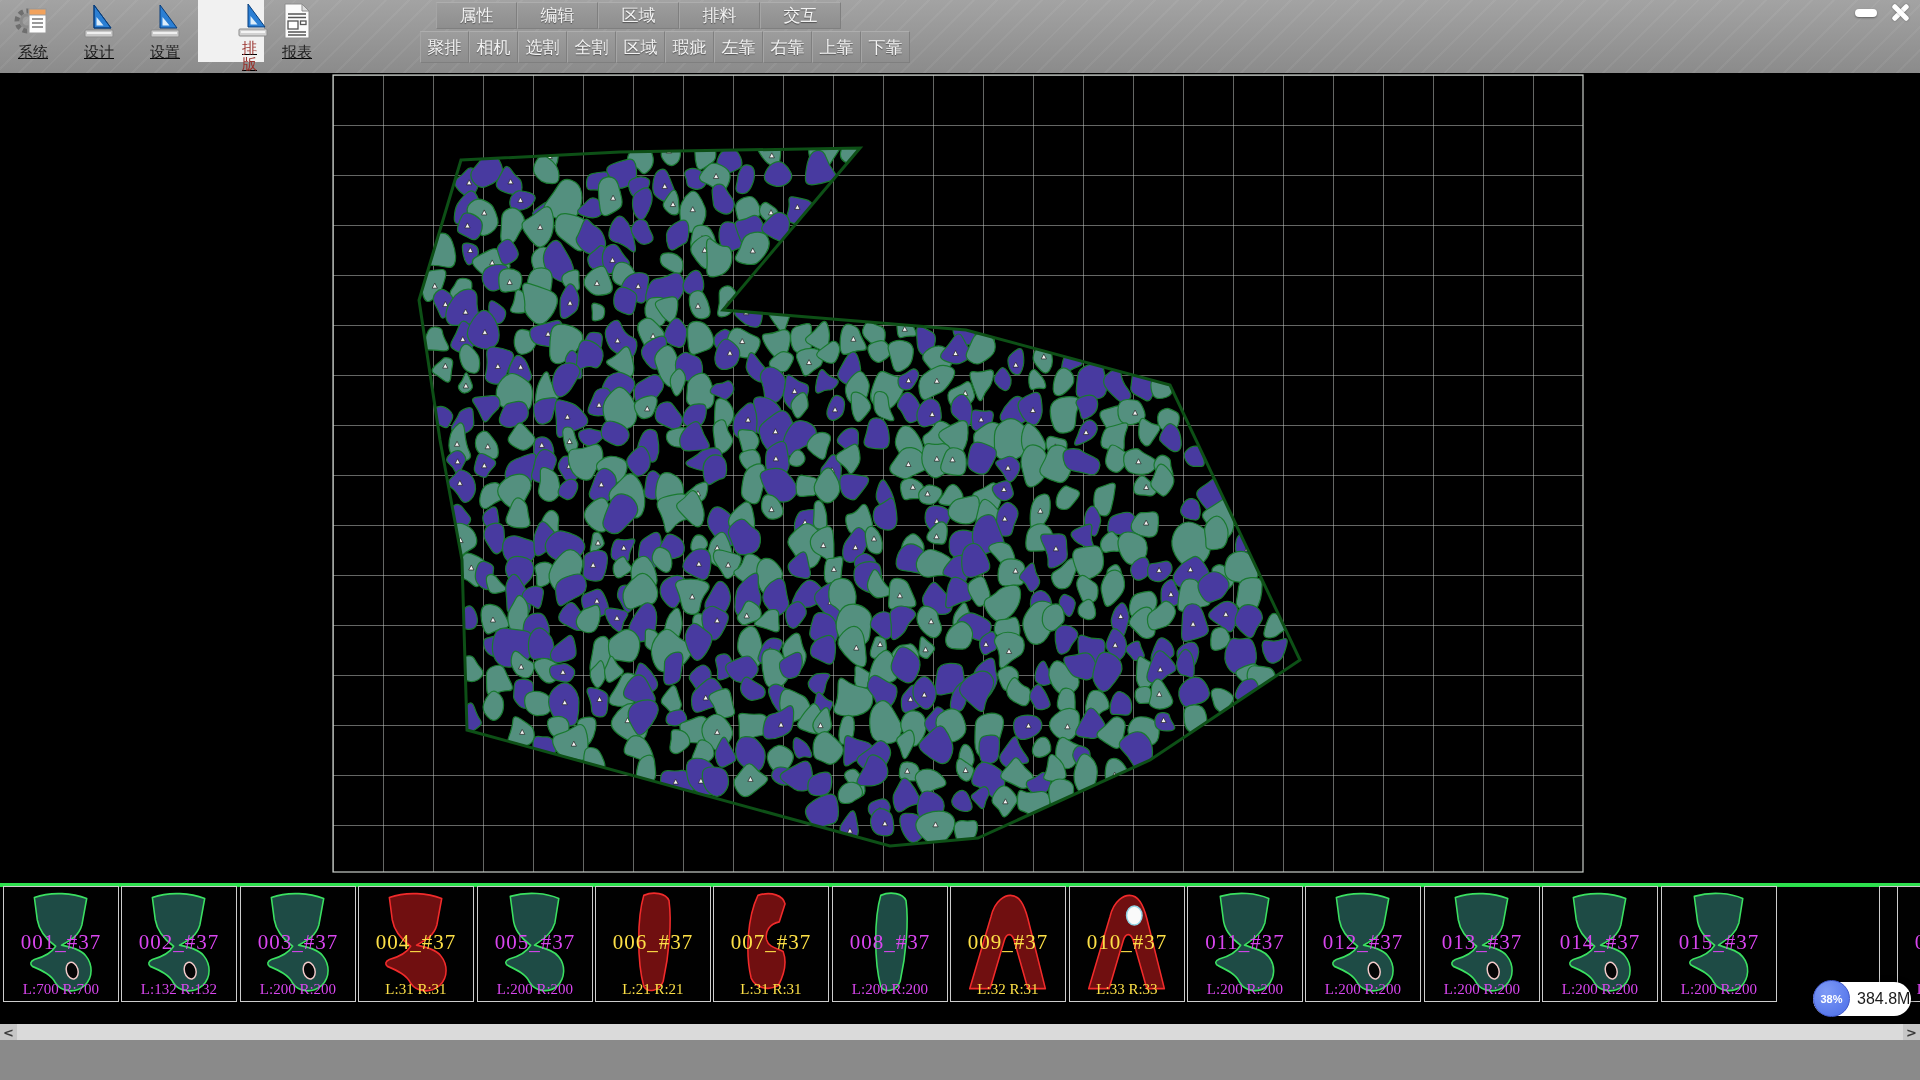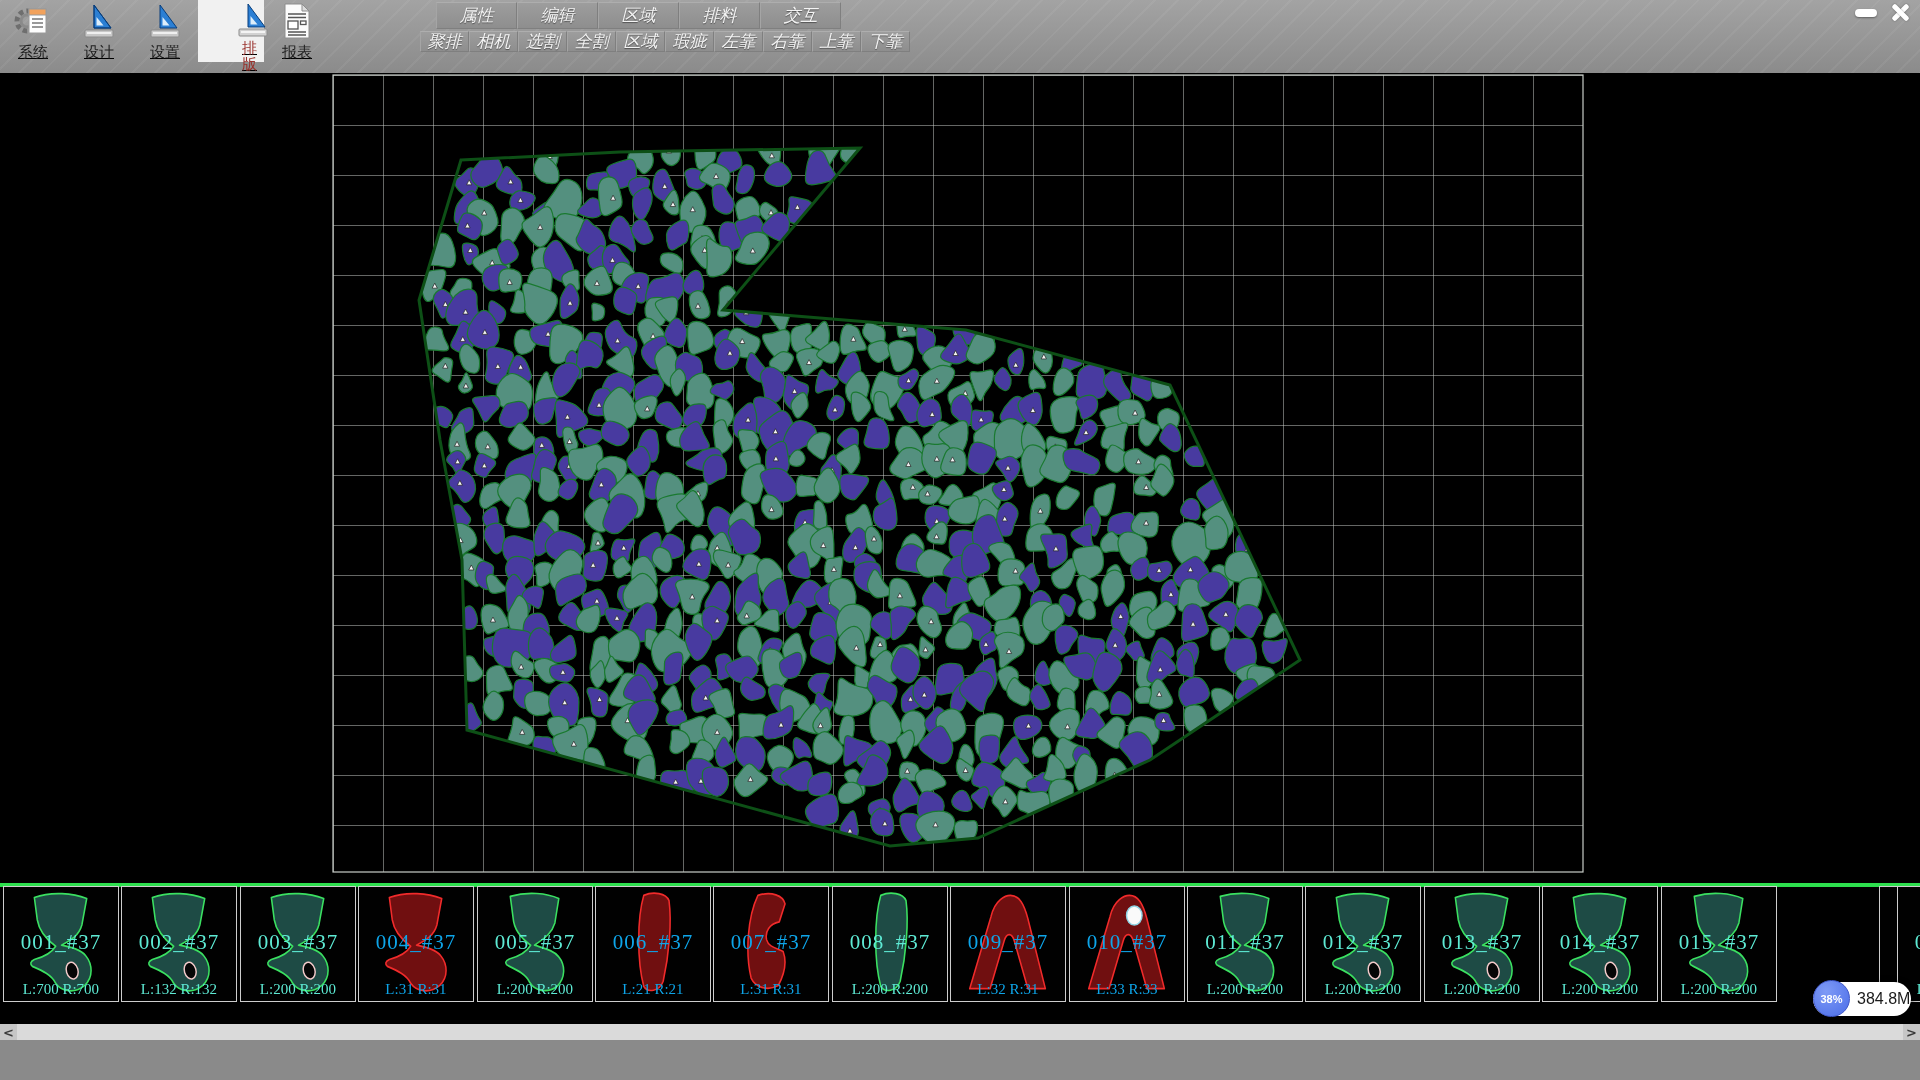--- a/index.html
+++ b/index.html
@@ -10,51 +10,51 @@
     background:linear-gradient(#a3a3a3,#8b8b8b);}
   #header::after{content:"";position:absolute;inset:0;
     background:repeating-linear-gradient(135deg,rgba(255,255,255,.05) 0 2px,transparent 2px 16px);}
   .tabs{position:absolute;left:0;top:0;height:62px;display:flex;z-index:3;}
   .tab{width:66px;height:62px;display:flex;flex-direction:column;align-items:center;
     justify-content:space-between;padding-bottom:2px;box-sizing:border-box;cursor:default;text-decoration:underline;}
   .tab.selected{background:#f1f1f1;padding-left:44px;}
   .tab .ticon{height:42px;display:flex;align-items:center;}
   .tab .tlabel{font-size:15px;color:#1d1d1d;line-height:16px;}
   .tab.selected .tlabel{color:#99312c;}
-  .menurow{position:absolute;display:flex;z-index:3;font-style:italic;}
+  .menurow{position:absolute;display:flex;z-index:3;}
   #menu-top{left:436px;top:2px;}
   #menu-tools{left:420px;top:31px;}
   .menu-btn{height:27px;display:flex;align-items:center;justify-content:center;
     background:linear-gradient(#9d9d9d,#8e8e8e);
     border:1px solid #7f7f7f;border-top-color:#aeaeae;border-left-color:#a5a5a5;
     box-sizing:border-box;color:#f4f4f4;font-size:17px;
     text-shadow:0 1px 1px rgba(0,0,0,.45);cursor:default;}
   #menu-top .menu-btn{width:81px;}
-  #menu-tools .menu-btn{width:49px;height:21px;}
+  #menu-tools .menu-btn{width:49px;height:32px;}
   .win-controls{position:absolute;right:6px;top:3px;display:flex;gap:6px;z-index:4;}
   .win-btn{width:28px;height:19px;display:flex;align-items:center;justify-content:center;cursor:default;}
   .min-glyph{width:22px;height:8px;background:#fff;border-radius:4px;box-shadow:0 1px 2px rgba(0,0,0,.4);}
   .close-glyph{position:relative;width:20px;height:19px;}
   .close-glyph::before,.close-glyph::after{content:"";position:absolute;left:8px;top:-1px;
     width:5px;height:21px;background:#fff;border-radius:2px;box-shadow:0 0 2px rgba(0,0,0,.4);}
   .close-glyph::before{transform:rotate(45deg);}
   .close-glyph::after{transform:rotate(-45deg);}
   
   #workspace{position:absolute;left:0;top:73px;width:1920px;height:951px;background:#000;}
   #nest-svg{position:absolute;left:0;top:0;}
   
   #green-line{position:absolute;left:0;top:810px;width:1920px;height:4px;background:#2ddf4e;}
   .thumb-cell{position:absolute;top:813px;width:116px;height:116px;background:#010101;
     border:1px solid #cdcdcd;box-sizing:border-box;overflow:hidden;cursor:default;}
   .thumb-cell svg{position:absolute;left:0;top:0;}
   .thumb-id{position:absolute;left:0;top:43px;width:100%;text-align:center;
     font-family:"Liberation Serif",serif;font-size:21px;letter-spacing:1px;}
   .thumb-lr{position:absolute;left:0;bottom:3px;width:100%;text-align:center;
     font-family:"Liberation Serif",serif;font-size:15px;}
-  .tc-gray{color:#5eead4;} .tc-green{color:#0ea5e9;}
+  .tc-gray{color:#d946ef;} .tc-green{color:#fde047;}
   
   #badge{position:absolute;left:1813px;top:909px;width:98px;height:34px;background:#fff;
     border-radius:17px;box-shadow:0 2px 7px rgba(0,0,0,.55);z-index:6;}
   #badge .pct{position:absolute;left:0px;top:-2px;width:37px;height:37px;border-radius:50%;
     background:radial-gradient(circle at 35% 30%,#7e9af6,#4b6de8);
     border:1px solid #3e56c8;box-sizing:border-box;color:#fff;font-size:11px;font-weight:bold;
     display:flex;align-items:center;justify-content:center;}
   #badge .mem{position:absolute;left:44px;top:0;height:34px;display:flex;align-items:center;
     color:#1b1b1b;font-size:16px;}
   

